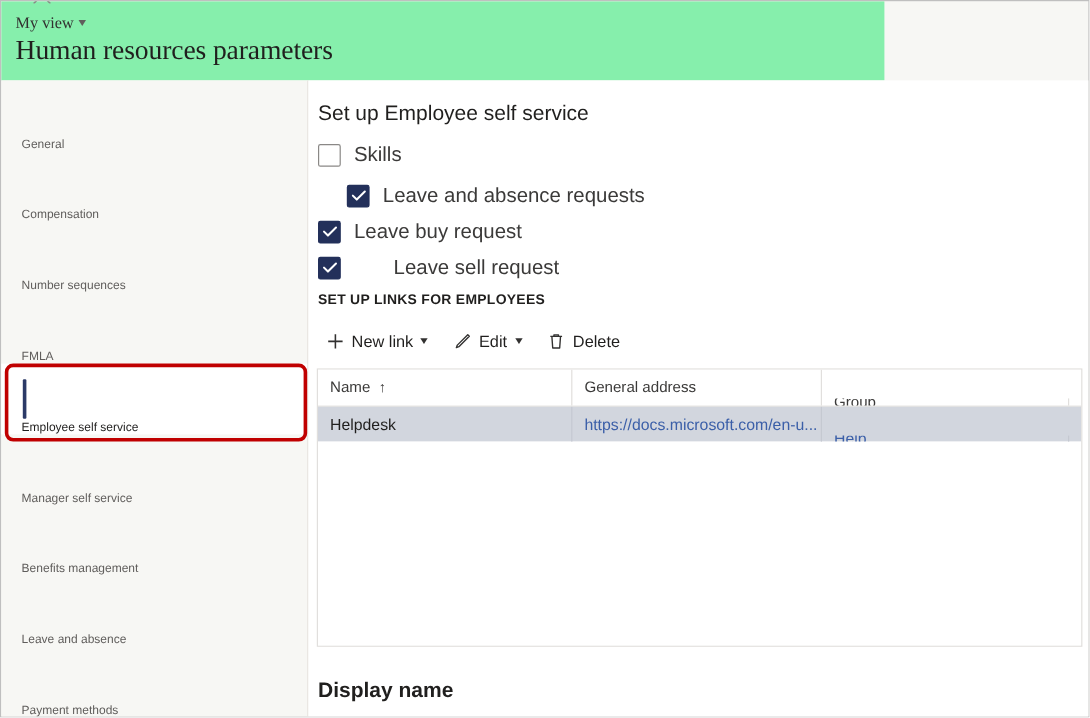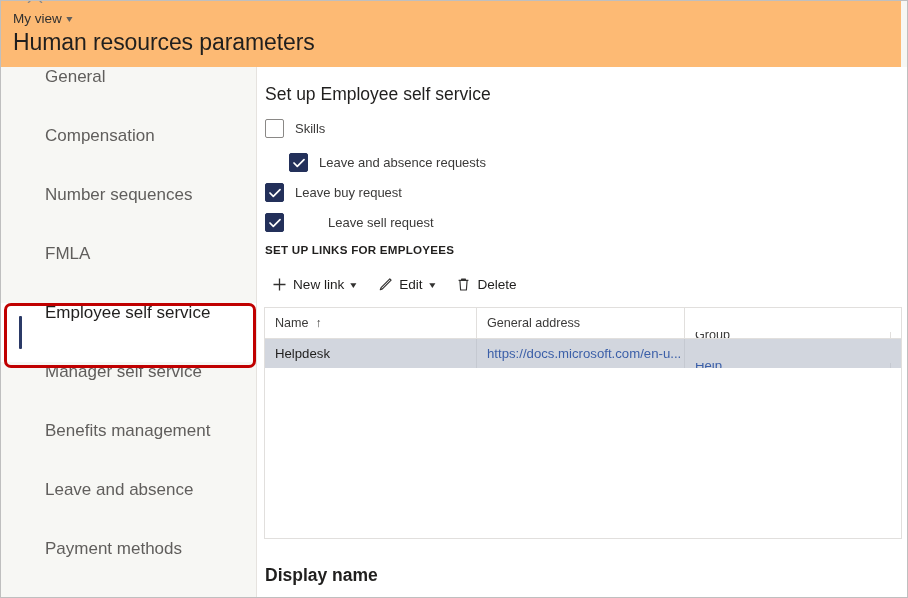--- a/index.html
+++ b/index.html
@@ -17,23 +17,24 @@
     height: 598px;
     background: #f7f7f4;
     border: 1px solid #bfbfbf;
     overflow: hidden;
   }
 
   
   #topbar {
     position: absolute;
     left: 0; top: 0;
-    width: 900px;
+    width: 736px;
     height: 66px;
-    background: #fdba74;
+    background: #86efac;
+    font-family: Liberation Serif, serif;
   }
 
   #partial-chevron {
     position: absolute;
     left: 25px; top: -8px;
     width: 18px; height: 10px;
     color: #5a5a5a;
     font-size: 13px;
     line-height: 10px;
     overflow: hidden;
@@ -67,23 +68,23 @@
     width: 256px;
     height: 532px;
     background: #f7f7f4;
     border-right: 1px solid #e6e3df;
   }
 
   .nav-item {
     position: relative;
     height: 59px;
     display: flex;
-    align-items: flex-start;
-    padding-left: 44px;
-    font-size: 17px;
+    align-items: flex-end;
+    padding-left: 17px;
+    font-size: 10px;
     color: #605e5c;
     cursor: pointer;
     background: transparent;
   }
 
   .nav-item.selected {
     background: #ffffff;
     color: #201f1e;
   }
   .nav-item.selected::before {
@@ -142,21 +143,21 @@
   .cb-row .box.off {
     background: #ffffff;
     border: 1.6px solid #8a8886;
   }
   .cb-row .box.on {
     background: #23305a;
     border: 1.6px solid #23305a;
   }
   .cb-row .box.on svg { display: block; }
   .cb-row .lbl {
-    font-size: 13px;
+    font-size: 17px;
     color: #3b3a39;
     white-space: nowrap;
   }
 
   #links-label {
     position: absolute;
     left: 8px; top: 176px;
     font-size: 11.6px;
     font-weight: 700;
     color: #201f1e;

